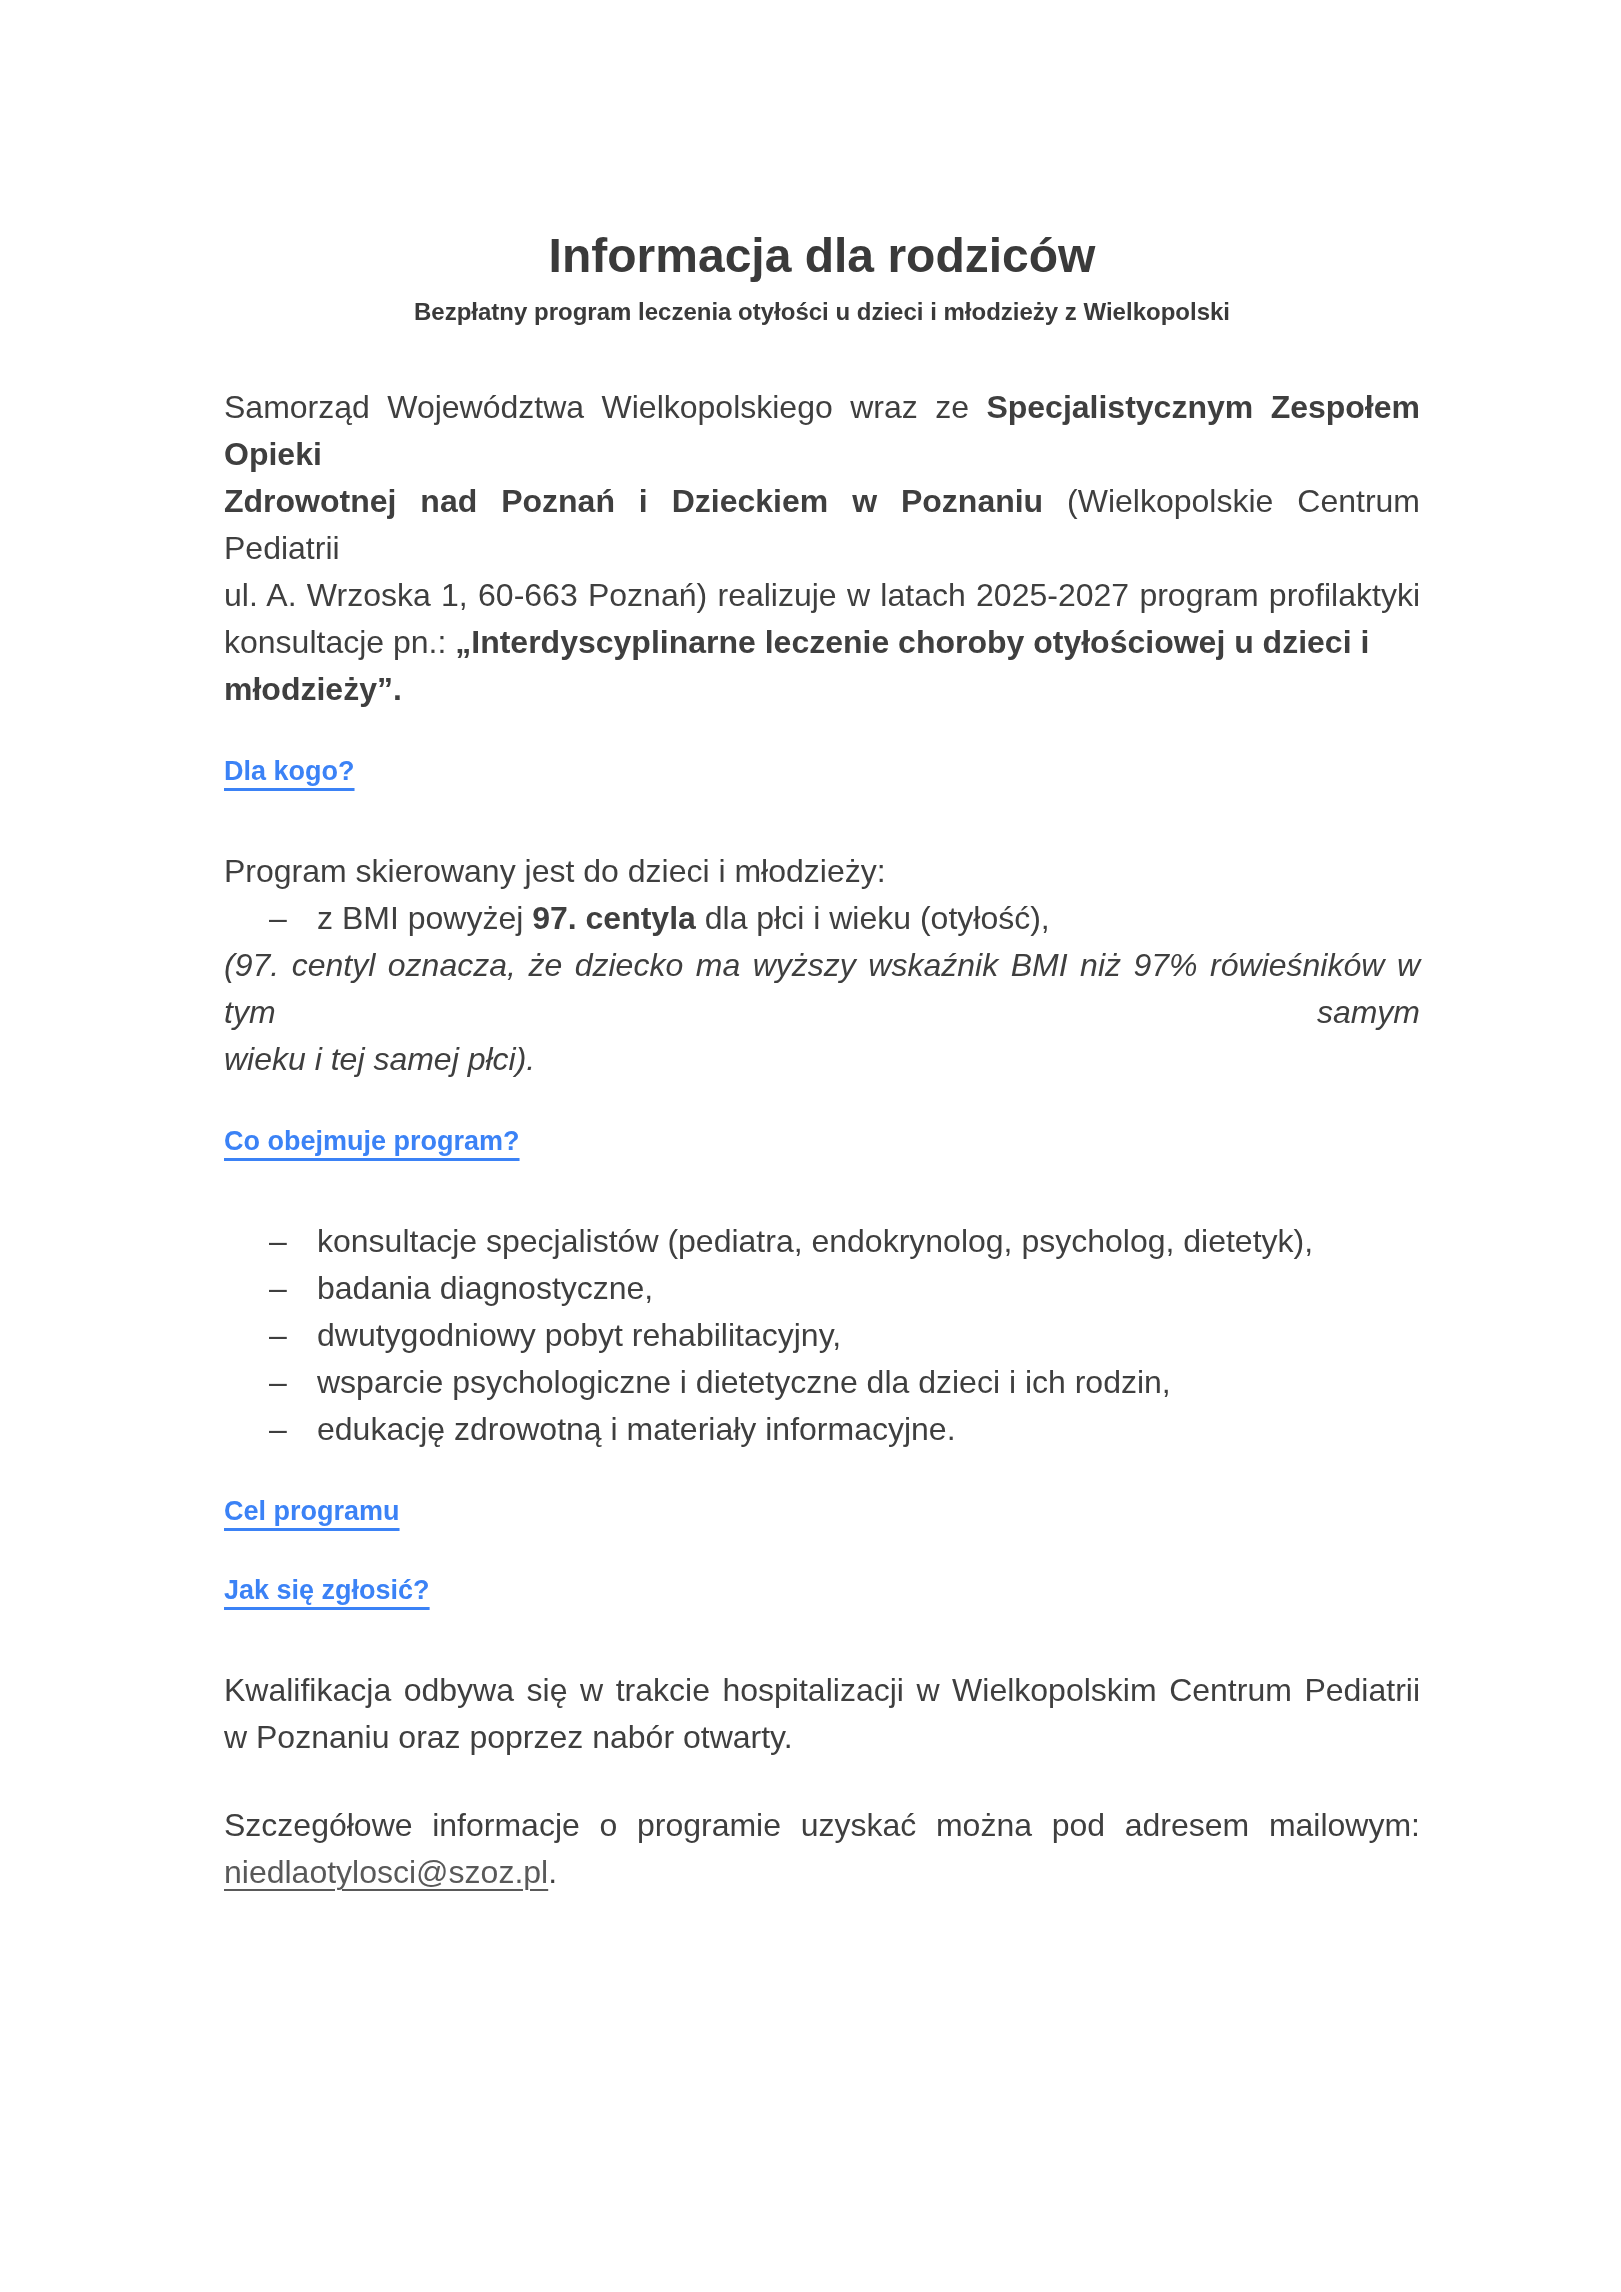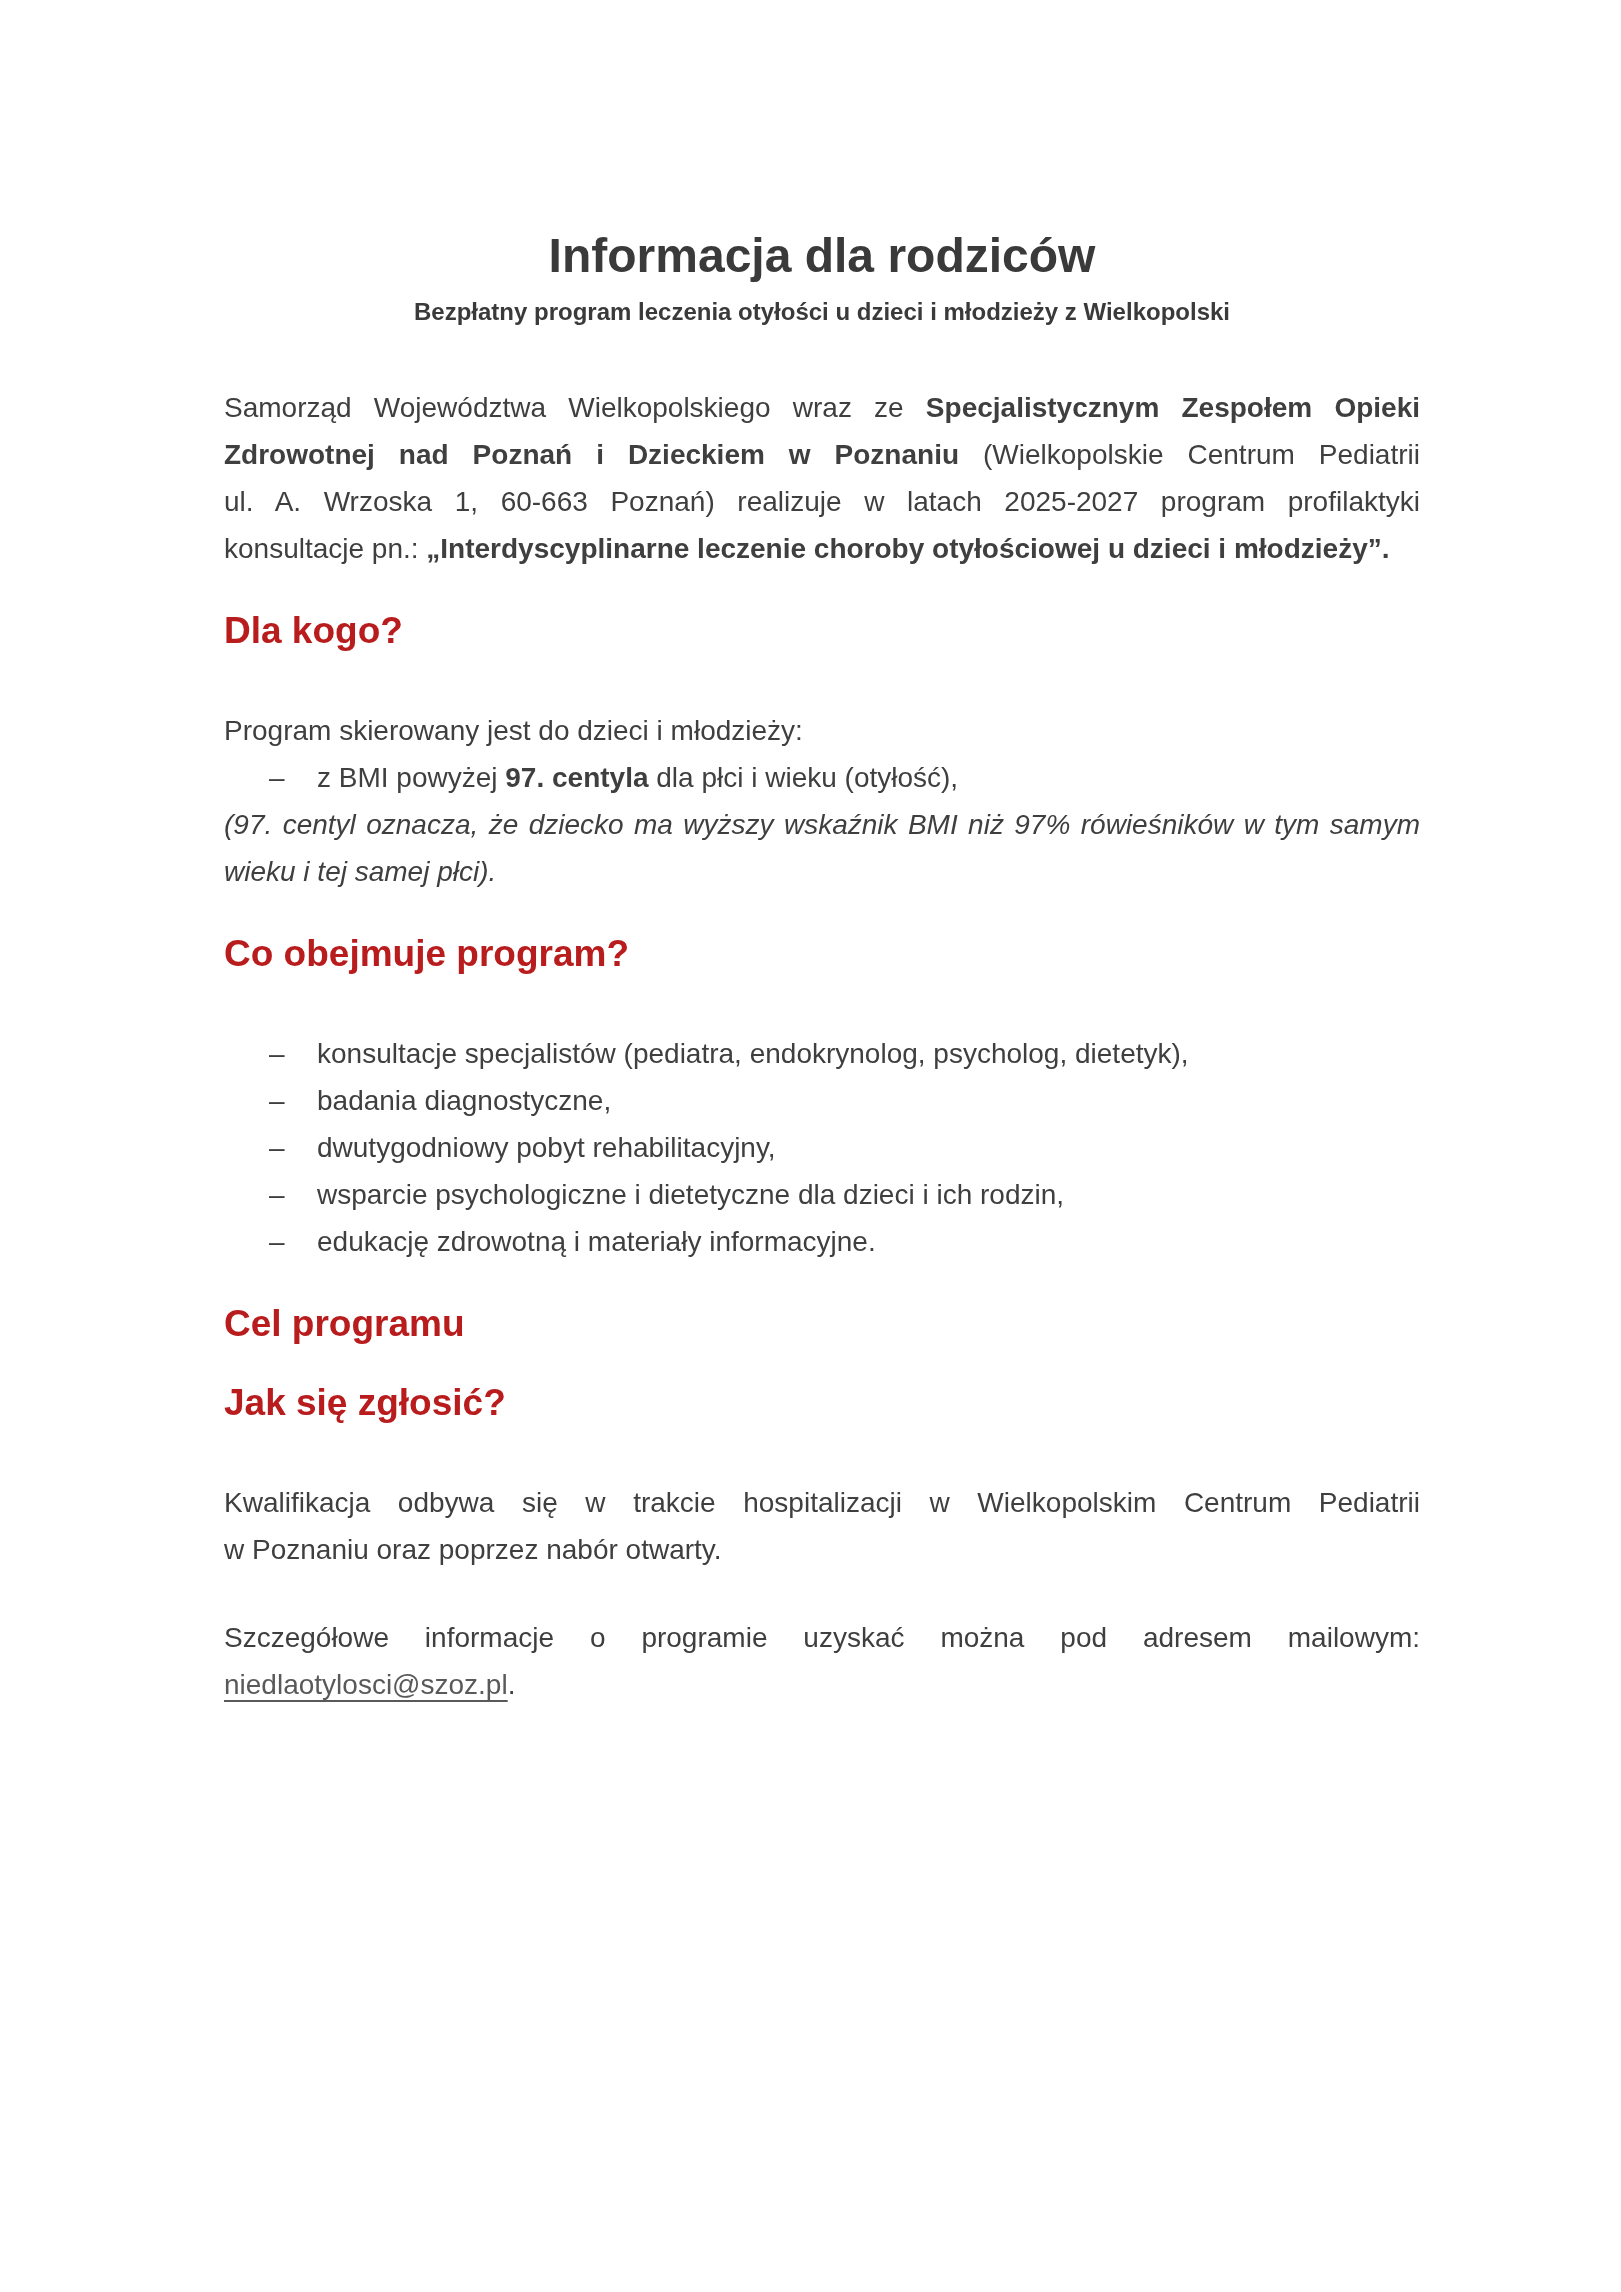--- a/index.html
+++ b/index.html
@@ -28,40 +28,41 @@
   .subtitle {
     margin: 0;
     font-size: 24px;
     line-height: 45px;
     font-weight: bold;
     text-align: center;
     color: #3a3a3a;
   }
 
   .body-text {
-    font-size: 28px;
+    font-size: 32px;
     line-height: 47px;
     color: #3f3f3f;
   }
 
   .intro { margin-top: 50px; }
 
   .jline {
     text-align: justify;
     text-align-last: justify;
   }
 
   .b { font-weight: bold; }
 
   .heading {
     margin: 38px 0 0 0;
-    font-size: 37px;
+    font-size: 27px;
     line-height: 41px;
     font-weight: bold;
-    color: #b91c1c;
+    color: #3b82f6;
+    text-decoration: underline;
     text-decoration-thickness: 2.7px;
     text-underline-offset: 8px;
   }
 
   .after-heading { margin-top: 56px; }
 
   .bullet {
     position: relative;
     padding-left: 93px;
   }

